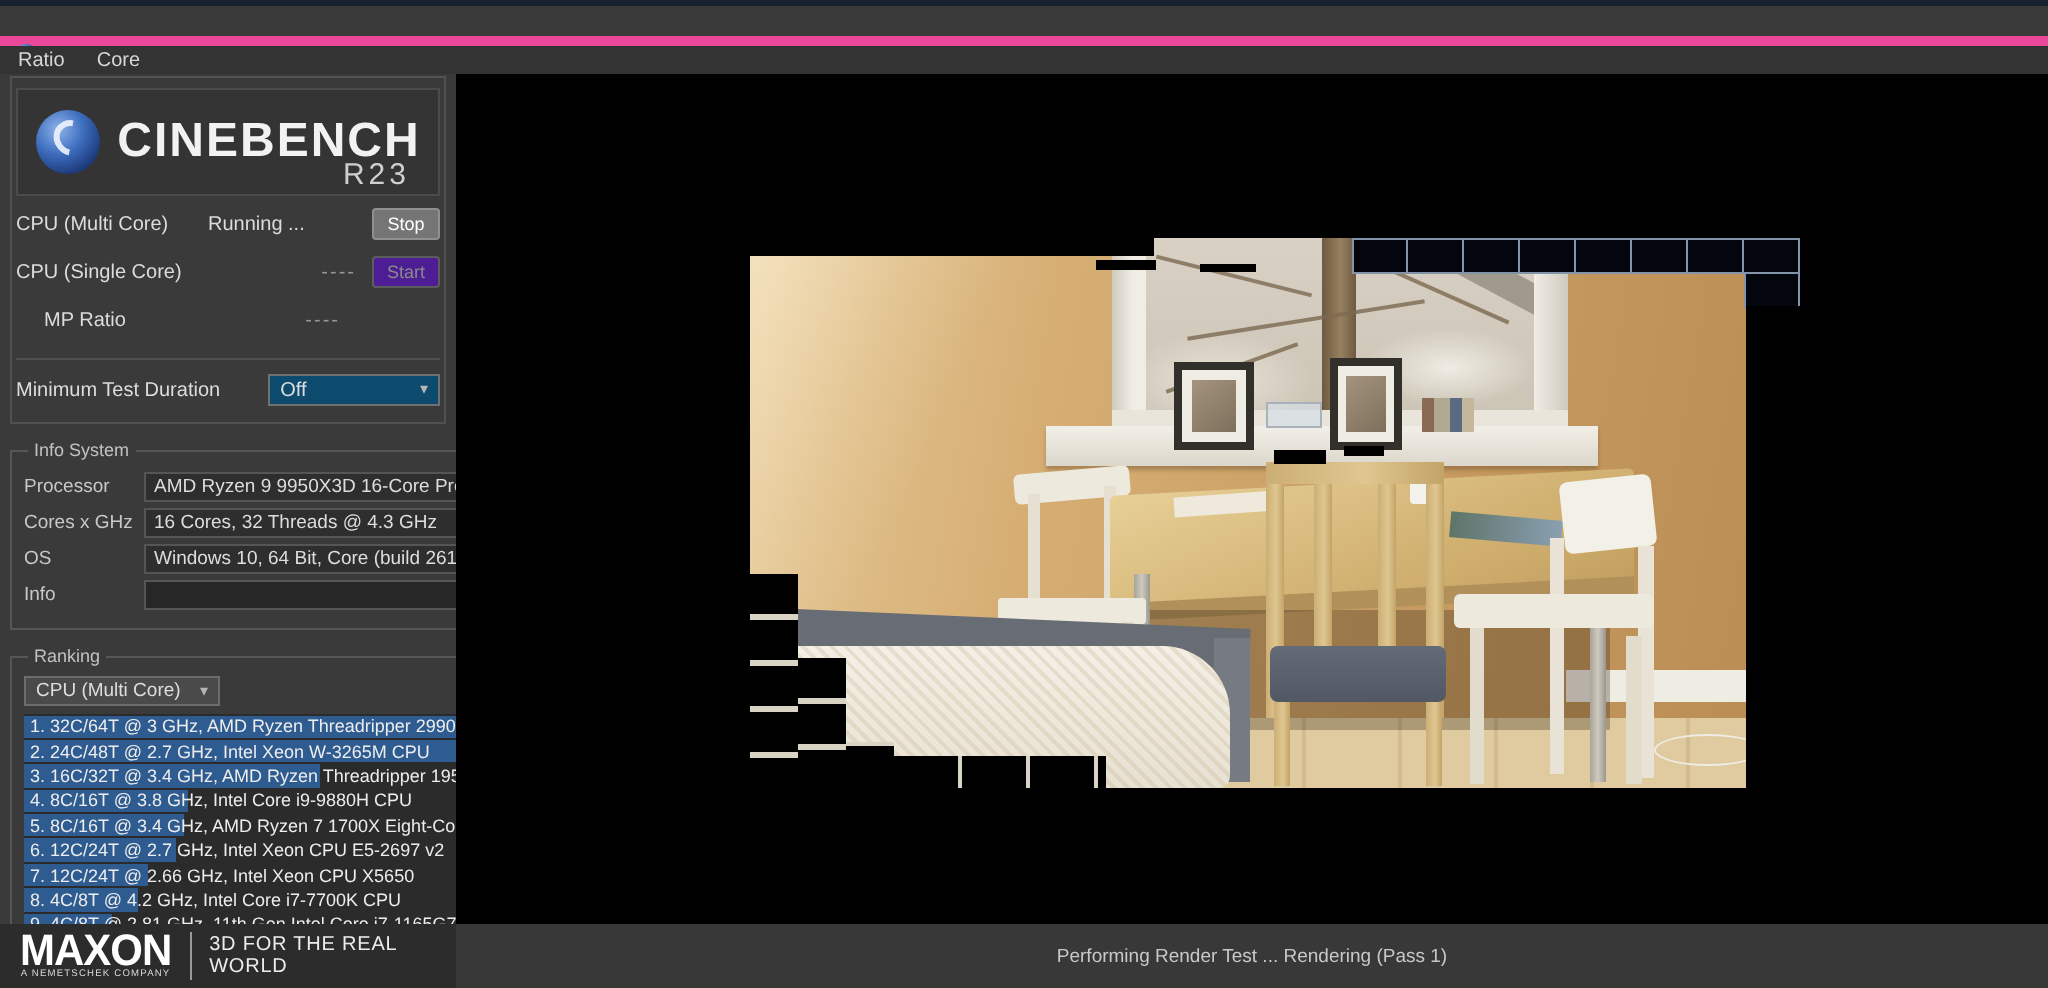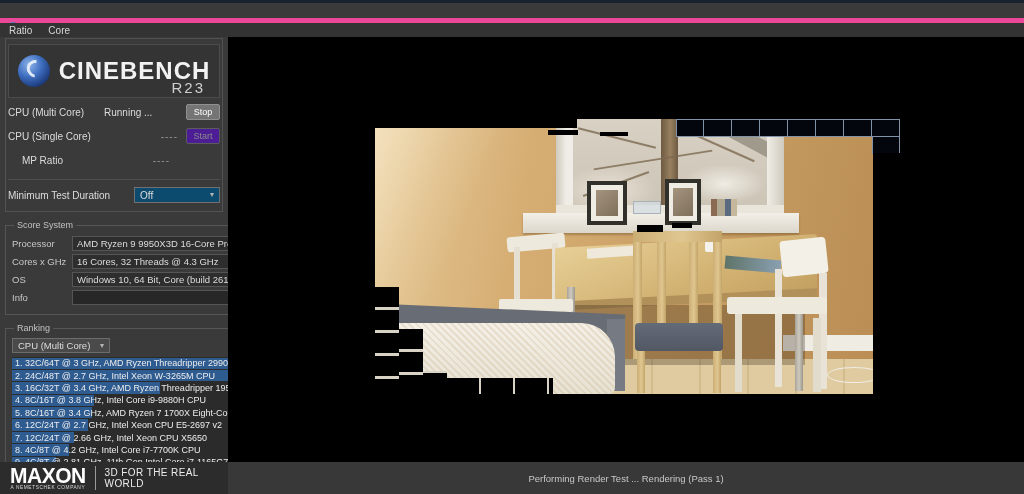--- a/index.html
+++ b/index.html
@@ -211,21 +211,21 @@
     <div class="durrow">
       <span>Minimum Test Duration</span>
       <span class="ddbox">
         <span>Off</span>
         <span class="chev">▾</span>
       </span>
     </div>
   </div>
 
   <fieldset>
-    <legend>Score System</legend>
+    <legend>Info System</legend>
     <div class="sysrow">
       <span class="slbl">Processor</span>
       <span class="valbox">AMD Ryzen 9 9950X3D 16-Core Processor</span>
     </div>
     <div class="sysrow">
       <span class="slbl">Cores x GHz</span>
       <span class="valbox">16 Cores, 32 Threads @ 4.3 GHz</span>
     </div>
     <div class="sysrow">
       <span class="slbl">OS</span>

